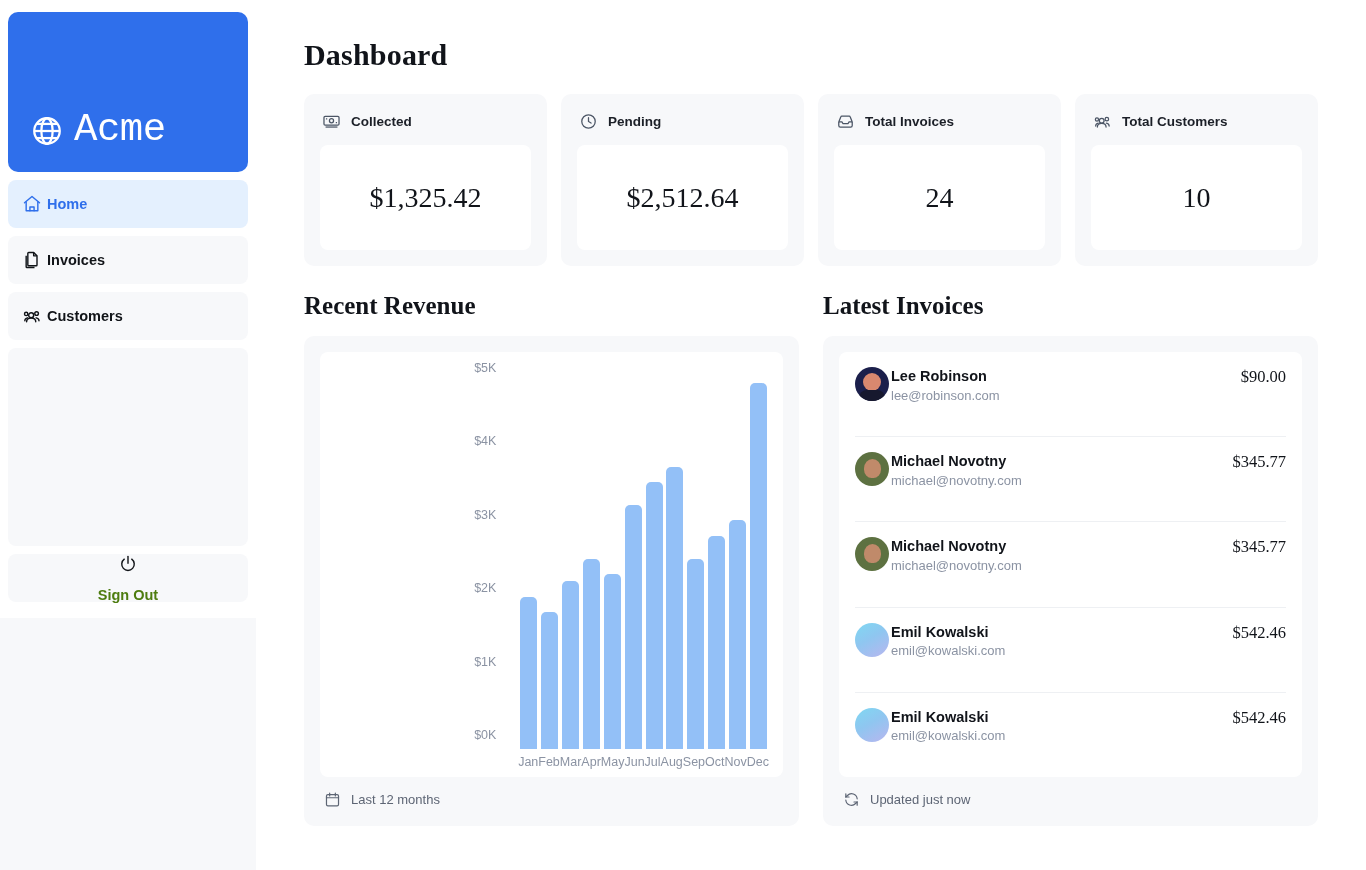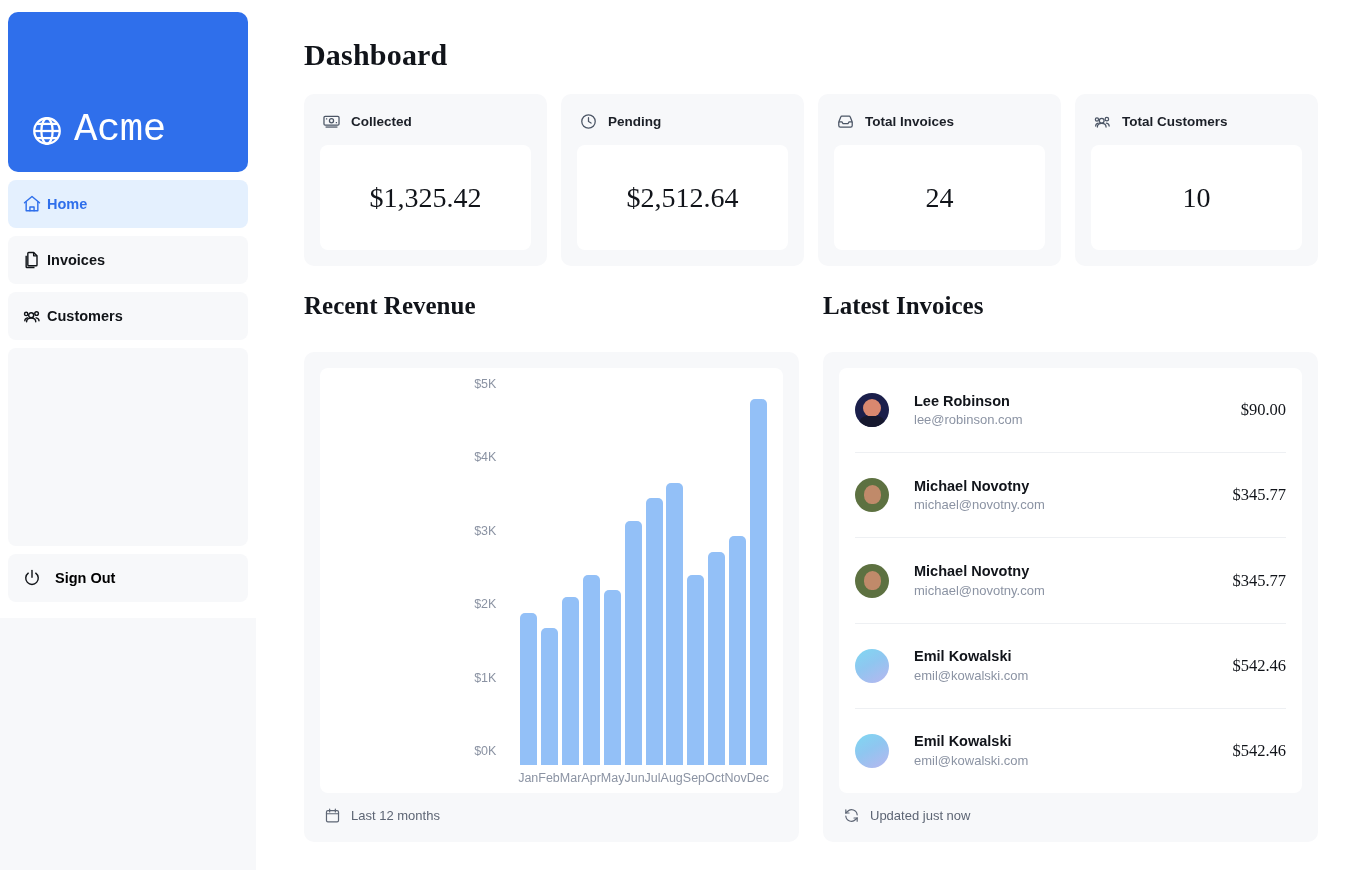--- a/index.html
+++ b/index.html
@@ -40,22 +40,22 @@
   }
   .nav-item.active { background: #e4f0fe; color: #2f6feb; }
   .nav-item.active svg { stroke: #2f6feb; }
   .sidebar-filler {
     flex: 1; border-radius: 8px; background: #f7f8fa;
     margin-bottom: 0;
   }
   .signout {
     height: 48px; border-radius: 8px; background: #f7f8fa;
     display: flex; align-items: center; gap: 13px; padding: 0 14px;
-    font-size: 14.5px; font-weight: 600; color: #000000;
-    margin-bottom: 8px; cursor: pointer;
+    font-size: 14.5px; font-weight: 600; color: #4d7c0f;
+    margin-bottom: 8px; cursor: pointer; flex-direction: column;
   }
   .sidebar-tail { height: 252px; background: #f7f8fa; margin: 0 -8px; }
 
   
   .main { flex: 1; padding: 38px 48px 0 48px; }
   .page-title {
     font-family: "Liberation Serif", serif;
     font-size: 30px; color: #11141a; margin-bottom: 22px;
     letter-spacing: 0.2px;
   }
@@ -76,21 +76,21 @@
     font-family: "Liberation Serif", serif;
     font-size: 28px; color: #11141a;
   }
 
   .panels {
     display: grid; grid-template-columns: 1fr 1fr; gap: 24px;
     margin-top: 26px;
   }
   .section-title {
     font-family: "Liberation Serif", serif;
-    font-size: 25px; color: #11141a; margin-bottom: 32px;
+    font-size: 25px; color: #11141a; margin-bottom: 16px;
   }
   .panel {
     background: #f7f8fa; border-radius: 10px; padding: 16px;
     display: flex; flex-direction: column;
   }
   .panel.chart-panel { height: 490px; }
   .panel.invoice-panel { height: 490px; padding-top: 16px; }
 
   
   .chart-inner {
@@ -127,21 +127,21 @@
     font-size: 13px; color: #5d6574; padding: 14px 4px 2px 4px;
   }
 
   
   .invoice-inner {
     background: #ffffff; border-radius: 8px; flex: 1;
     padding: 0 16px; display: flex; flex-direction: column;
     justify-content: center;
   }
   .invoice-row {
-    display: flex; align-items: center; gap: 25px;
+    display: flex; gap: 2px;
     padding: 15px 0; flex: 1;
   }
   .invoice-row + .invoice-row { border-top: 1px solid #eef0f3; }
   .avatar {
     width: 34px; height: 34px; border-radius: 50%;
     flex-shrink: 0; overflow: hidden; position: relative;
   }
   .av-lee { background: #1b1f4b; }
   .av-lee::after {
     content: ""; position: absolute; left: 8px; top: 6px;

